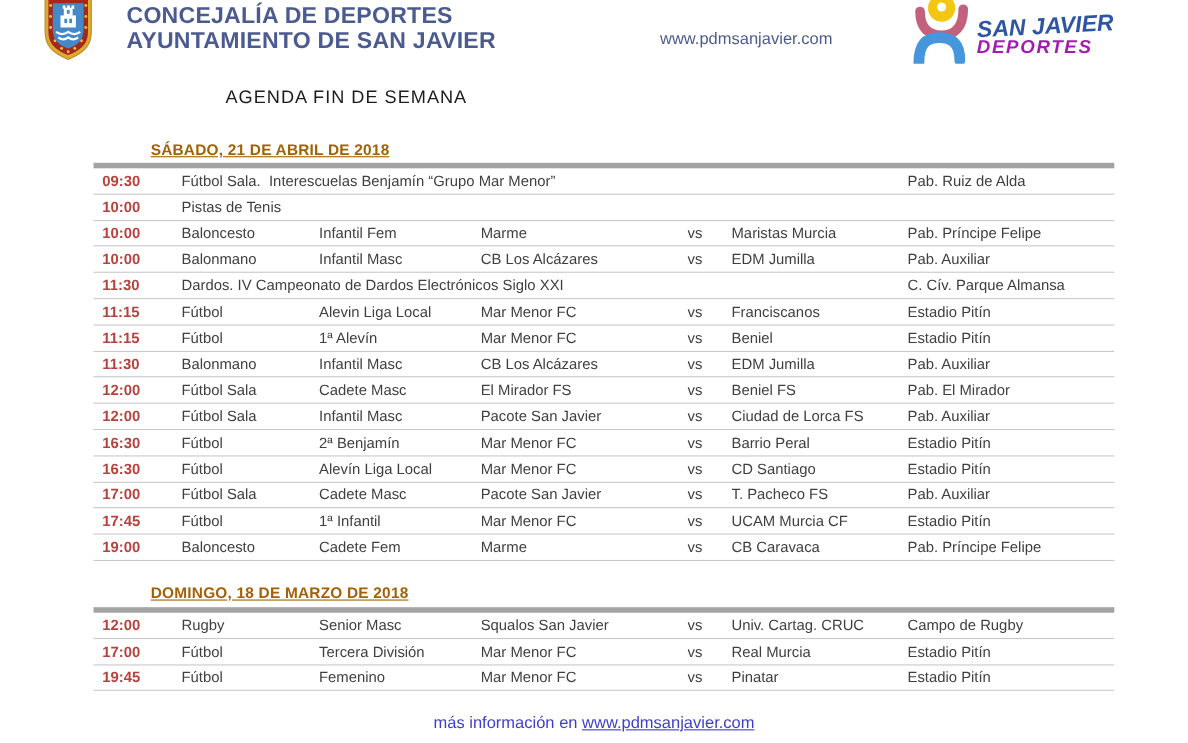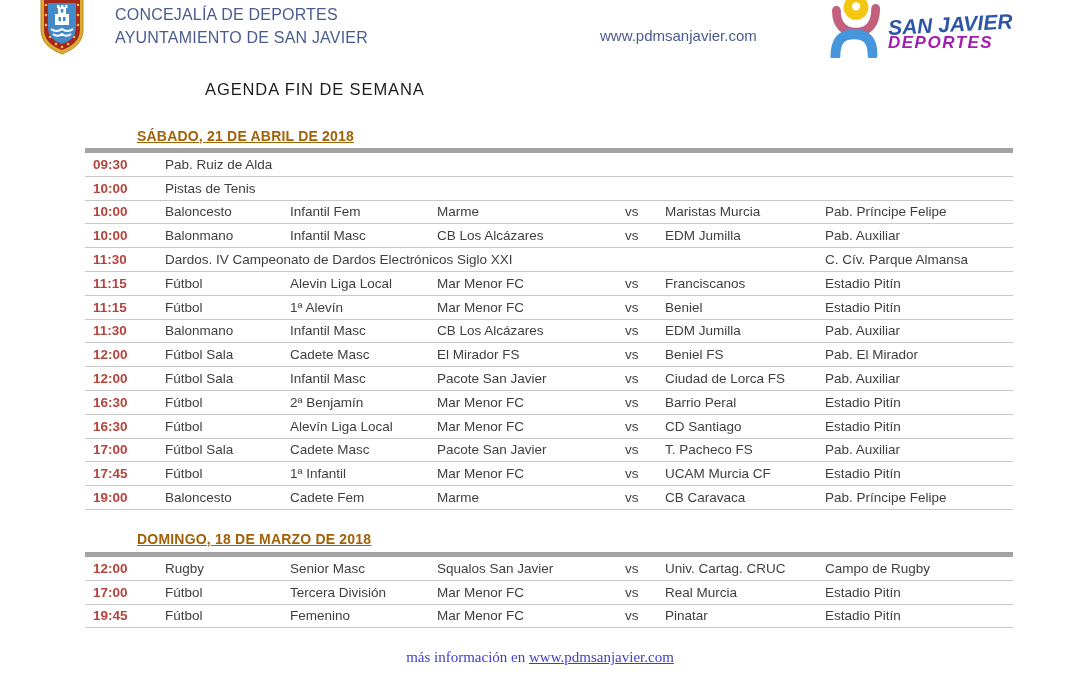--- a/index.html
+++ b/index.html
@@ -5,21 +5,21 @@
   * { margin:0; padding:0; box-sizing:border-box; }
   html,body { background:#ffffff; }
   body {
     width:1080px; height:675px; position:relative; overflow:hidden;
     font-family:"Liberation Sans", sans-serif;
     color:#3f3f3f;
   }
 
   
   .crest { position:absolute; left:38px; top:-3px; }
-  .org   { position:absolute; left:115px; top:3px; font-size:16px; font-weight:400;
+  .org   { position:absolute; left:115px; top:3px; font-size:21px; font-weight:700;
            color:#4b5b8f; line-height:23px; letter-spacing:0.2px; }
   .site  { position:absolute; left:600px; top:27px; font-size:15px; color:#4b5b8f; }
   .sj-logo { position:absolute; left:828px; top:0; display:flex; align-items:flex-start; }
   .sj-figure { margin-top:-4px; }
   .sj-text { margin-left:6px; margin-top:12px; width:150px; }
   .sj-name { font-style:italic; font-weight:bold; font-size:21px; color:#2d55a5;
              transform:rotate(-3deg); white-space:nowrap; }
   .sj-sub  { font-style:italic; font-weight:bold; font-size:17px; color:#a21caf;
              text-align:left; letter-spacing:1.5px; margin-top:-3px; }
 
@@ -43,21 +43,21 @@
   .sport { width:125px; }
   .cat   { width:147px; }
   .home  { width:188px; }
   .vs    { width:40px; }
   .away  { width:160px; }
   .venue { flex:1; }
   .desc  { width:660px; white-space:pre; }
 
   
   .footer { position:absolute; top:649px; left:0; width:1080px; text-align:center;
-            font-size:15px; color:#3e3ec9;font-family:Liberation Serif, serif; }
+            font-size:15px; color:#3e3ec9; }
   .footer .link { text-decoration:underline; cursor:pointer; }
 </style>
 </head>
 <body>
 
 <div class="crest">
   <svg width="48" height="58" viewBox="0 0 48 58">
     <path d="M3,0 h42 v32 c0,14 -9,20 -21,25 c-12,-5 -21,-11 -21,-25 z" fill="#ddaa33" stroke="#c08820" stroke-width="1"></path>
     <path d="M6,3 h36 v29 c0,12 -8,17 -18,21 c-10,-4 -18,-9 -18,-21 z" fill="#a5281c"></path>
     <g fill="#f0c040">
@@ -111,20 +111,21 @@
   </div>
 </div>
 
 <div class="doc-title">AGENDA FIN DE SEMANA</div>
 
 <div class="section sec0">
   <div class="heading">SÁBADO, 21 DE ABRIL DE 2018</div>
   <div class="rows">
       <div class="row">
         <span class="c time">09:30</span>
+        <span class="c desc">Fútbol Sala.  Interescuelas Benjamín “Grupo Mar Menor”</span>
         <span class="c venue">Pab. Ruiz de Alda</span>
       </div>
       <div class="row">
         <span class="c time">10:00</span>
         <span class="c venue">Pistas de Tenis</span>
       </div>
       <div class="row">
         <span class="c time">10:00</span>
         <span class="c sport">Baloncesto</span>
         <span class="c cat">Infantil Fem</span>

